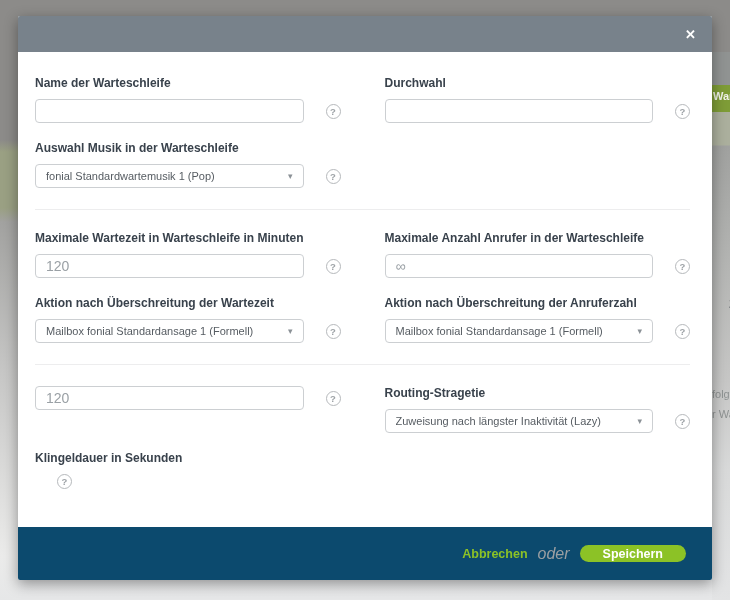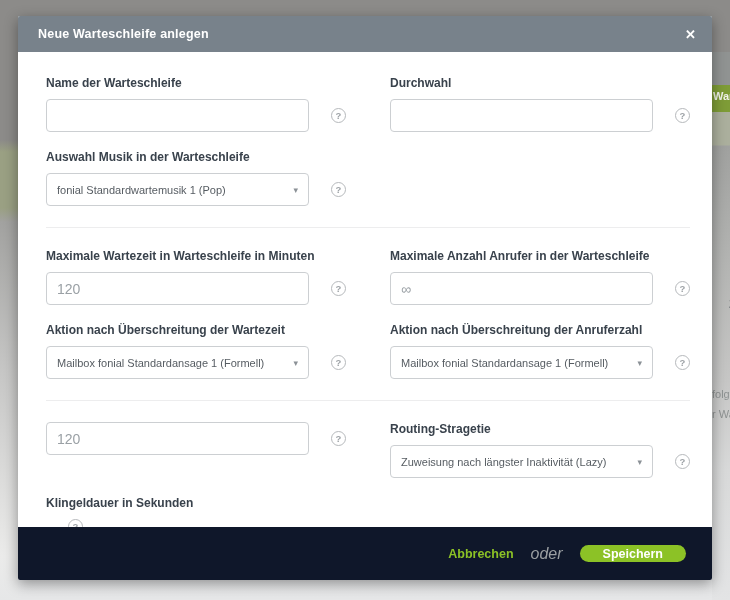--- a/index.html
+++ b/index.html
@@ -29,47 +29,47 @@
     box-shadow:0 4px 14px rgba(0,0,0,.38);
   }
   .modal-header {
     height:36px; flex:0 0 36px; background:#78828b; color:#fff;
     display:flex; align-items:center; padding:0 16px 0 20px;
     border-radius:2px 2px 0 0;
   }
   .modal-title { font-size:12.5px; font-weight:bold; letter-spacing:.2px; }
   .modal-close { margin-left:auto; font-size:13px; font-weight:bold; color:#fff; cursor:pointer; line-height:1; }
 
-  .modal-body { flex:1 1 auto; padding:24px 22px 0 28px; overflow:hidden; }
+  .modal-body { flex:1 1 auto; padding:24px 22px 0 8px; overflow:hidden;margin-left:9px; }
 
   .grid { display:grid; grid-template-columns:1fr 1fr; column-gap:44px; row-gap:18px; }
   .field {}
   .field-label { font-size:12px; font-weight:bold; color:#39424c; margin-bottom:9px; }
   .control-row { display:flex; align-items:center; }
   .text-input, .select-box {
-    flex:1 1 auto; height:33px; border:1px solid #cccfd2; border-radius:4px;
+    flex:1 1 auto; height:24px; border:1px solid #cccfd2; border-radius:4px;
     background:#fff; font-family:"Liberation Sans", sans-serif;
   }
   .text-input { font-size:14px; color:#9aa0a5; padding:0 10px; outline:none; }
   .select-box {
     display:flex; align-items:center; padding:0 10px; font-size:11px; color:#565c62;
     position:relative; cursor:pointer;
   }
   .select-value { flex:1 1 auto; overflow:hidden; white-space:nowrap; }
   .select-caret { font-size:9px; color:#8b9196; margin-left:6px; }
   .help-icon {
     flex:0 0 auto; width:15px; height:15px; margin-left:22px; border:1px solid #b6b9bc;
     border-radius:50%; color:#9da2a6; font-size:9.5px; font-weight:bold;
     display:flex; align-items:center; justify-content:center; cursor:pointer;
   }
   .divider { border:none; border-top:1px solid #ededee; margin:21px 0; }
 
   .modal-footer {
-    flex:0 0 53px; background:#0f172a; border-radius:0 0 2px 2px;
-    display:flex; align-items:center; justify-content:flex-end; gap:17px; padding:0 26px 0 0;
+    flex:0 0 53px; background:#0c4a6e; border-radius:0 0 2px 2px;
+    display:flex; align-items:center; justify-content:flex-end; gap:10px; padding:0 26px 0 0;
   }
   .cancel-link { color:#8cc226; font-size:12.5px; font-weight:bold; cursor:pointer; }
   .or-text { color:#9b9fa2; font-size:16px; font-style:italic; }
   .save-button {
     background:#8cc226; color:#fff; border:none; border-radius:15px; height:17px;
     padding:0 23px; font-family:"Liberation Sans", sans-serif; font-size:12.5px; font-weight:bold; cursor:pointer;
   }
 </style>
 </head>
 <body>
@@ -78,21 +78,20 @@
 <div class="bg-strip bg-right">
   <span class="bg-frag frag-tab">War</span>
   <span class="bg-frag frag-zu">Zu</span>
   <span class="bg-frag frag-folgt">folgt</span>
   <span class="bg-frag frag-rwa">r Wa</span>
 </div>
 
 <div class="modal">
 
   <div class="modal-header">
-    <span class="modal-title">Neue Warteschleife anlegen</span>
     <span class="modal-close">✕</span>
   </div>
 
   <div class="modal-body">
 
     <div class="grid">
       <div class="field">
         <div class="field-label">Name der Warteschleife</div>
         <div class="control-row">
           <input class="text-input" type="text" value="" style="">

